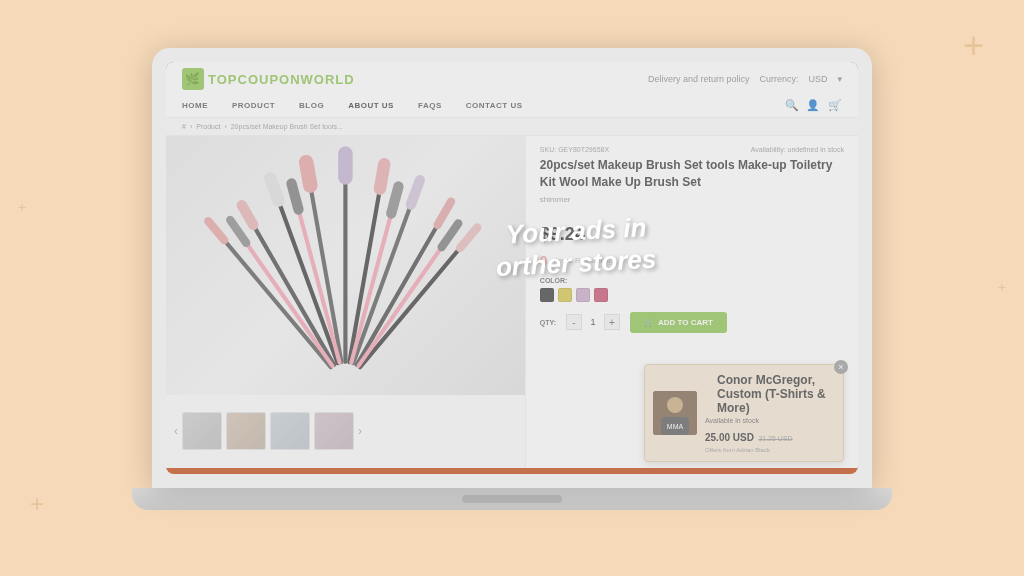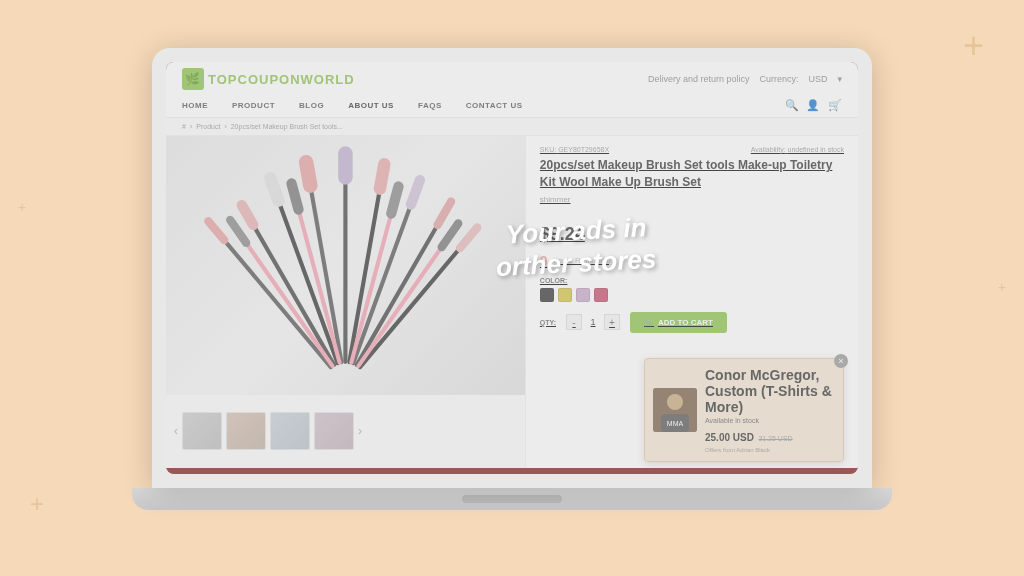--- a/index.html
+++ b/index.html
@@ -72,21 +72,21 @@
       width: 100px;
       height: 8px;
       background: #bbb;
       border-radius: 4px;
     }
 
     
     .site-wrapper {
       width: 100%;
       height: 100%;
-      background: #7f1d1d;
+      background: #c2410c;
       position: relative;
       overflow: hidden;
     }
 
     
     .site-header {
       background: #fff;
       padding: 0 16px;
       border-bottom: 1px solid #eee;
     }
@@ -235,21 +235,20 @@
       border-radius: 2px;
       flex-shrink: 0;
     }
 
     
     .product-details {
       width: 48%;
       padding: 10px 14px;
       background: #fff;
       overflow-y: auto;
-      text-decoration: underline;
     }
 
     .product-meta {
       display: flex;
       justify-content: space-between;
       align-items: center;
       margin-bottom: 4px;
     }
 
     .sku-label {
@@ -420,24 +419,25 @@
       align-items: center;
       justify-content: center;
       overflow: hidden;
     }
 
     .ad-content {
       flex: 1;
     }
 
     .ad-title {
-      font-size: 14px;
+      font-size: 12px;
       font-weight: 700;
       color: #333;
       margin-bottom: 2px;
+      margin-left: 12px;
     }
 
     .ad-subtitle {
       font-size: 7px;
       color: #666;
       margin-bottom: 3px;
     }
 
     .ad-price {
       font-size: 10px;

